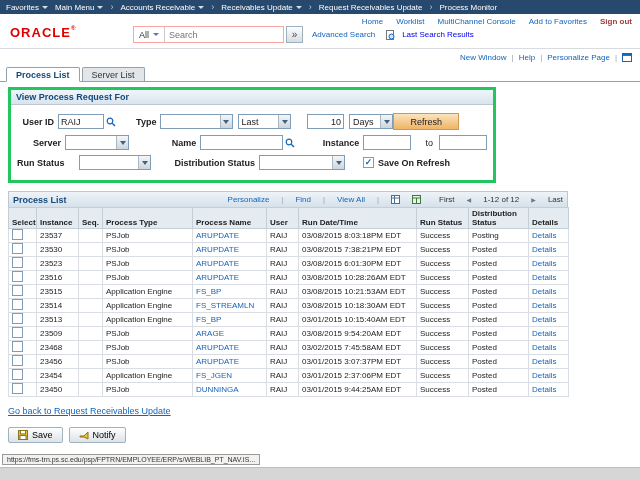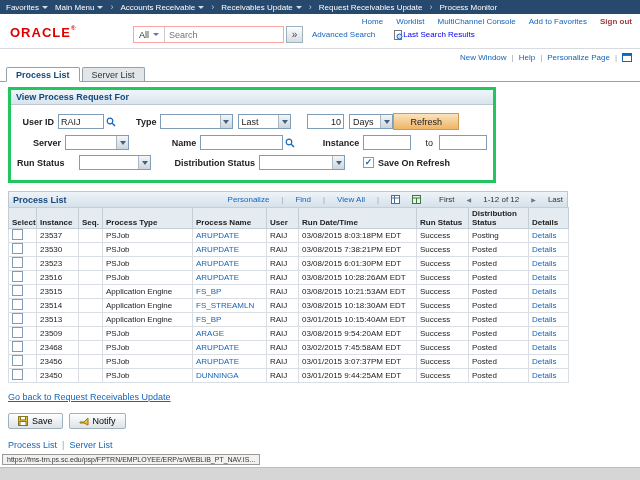--- a/index.html
+++ b/index.html
@@ -20,21 +20,21 @@
   .header-links { position:absolute; right:8px; top:3px; font-size:8px; display:flex; gap:13px; align-items:center; }
   .header-links a { color:#1464ba; }
   .header-links a.signout { color:#a03c3c; font-weight:bold; }
   .search-wrap { position:absolute; left:133px; top:12px; display:flex; align-items:center; font-size:8px; }
   .search-box { display:flex; align-items:stretch; border:1px solid #fca5a5; height:17px; background:#fff; }
   .scope { display:flex; align-items:center; gap:4px; padding:0 5px; border-right:1px solid #c4cdd5; color:#333; font-size:9px; cursor:pointer; }
   .scope .caret { border-top-color:#5a7a99; }
   .search-input { border:none; outline:none; width:118px; font-size:9px; color:#555; padding:0 4px; font-family:"Liberation Sans", sans-serif; }
   .go-btn { width:17px; height:17px; margin-left:2px; background:linear-gradient(#fdfdfd,#d8dde2); border:1px solid #9fb0bf; color:#445; font-size:10px; text-align:center; line-height:15px; cursor:pointer; }
   .adv-link { margin-left:9px; color:#1464ba; }
-  .lsr { margin-left:19px; display:flex; gap:0; align-items:center; color:#1464ba; }
+  .lsr { margin-left:11px; display:flex; gap:7px; align-items:center; color:#1464ba; }
 
   
   .page-links { display:flex; justify-content:flex-end; gap:5px; font-size:8px; padding:4px 8px 2px; align-items:center; }
   .page-links a { color:#1464ba; }
   .pipe::after { content:"|"; color:#98a4ae; }
 
   
   .tabs { display:flex; align-items:flex-end; padding:3px 0 0 6px; border-bottom:1px solid #94a2ad; height:18px; }
   .tab { font-size:9px; padding:2px 9px 1px; border:1px solid #94a2ad; border-bottom:none; margin-right:2px; border-radius:2px 2px 0 0; cursor:pointer; }
   .tab.active { background:#fff; color:#15497c; font-weight:bold; position:relative; margin-bottom:-1px; border-bottom:1px solid #fff; }
@@ -408,20 +408,32 @@
       <td>PSJob</td>
       <td><a href="#">ARUPDATE</a></td>
       <td>RAIJ</td>
       <td>03/01/2015 3:07:37PM EDT</td>
       <td>Success</td>
       <td>Posted</td>
       <td><a href="#">Details</a></td>
     </tr>
           <tr>
       <td><span class="checkbox"></span></td>
+      <td>23454</td>
+      <td></td>
+      <td>Application Engine</td>
+      <td><a href="#">FS_JGEN</a></td>
+      <td>RAIJ</td>
+      <td>03/01/2015 2:37:06PM EDT</td>
+      <td>Success</td>
+      <td>Posted</td>
+      <td><a href="#">Details</a></td>
+    </tr>
+          <tr>
+      <td><span class="checkbox"></span></td>
       <td>23450</td>
       <td></td>
       <td>PSJob</td>
       <td><a href="#">DUNNINGA</a></td>
       <td>RAIJ</td>
       <td>03/01/2015 9:44:25AM EDT</td>
       <td>Success</td>
       <td>Posted</td>
       <td><a href="#">Details</a></td>
     </tr>

